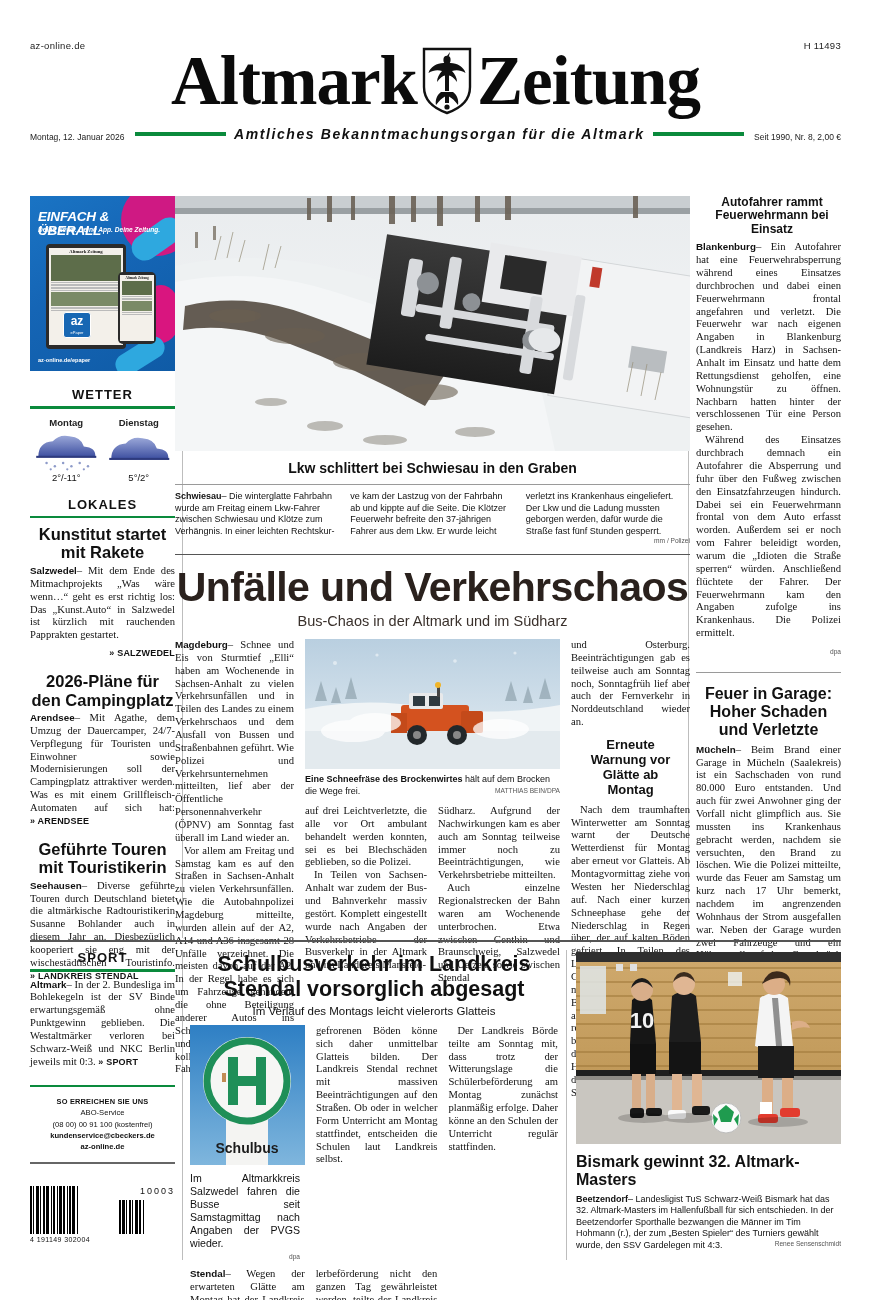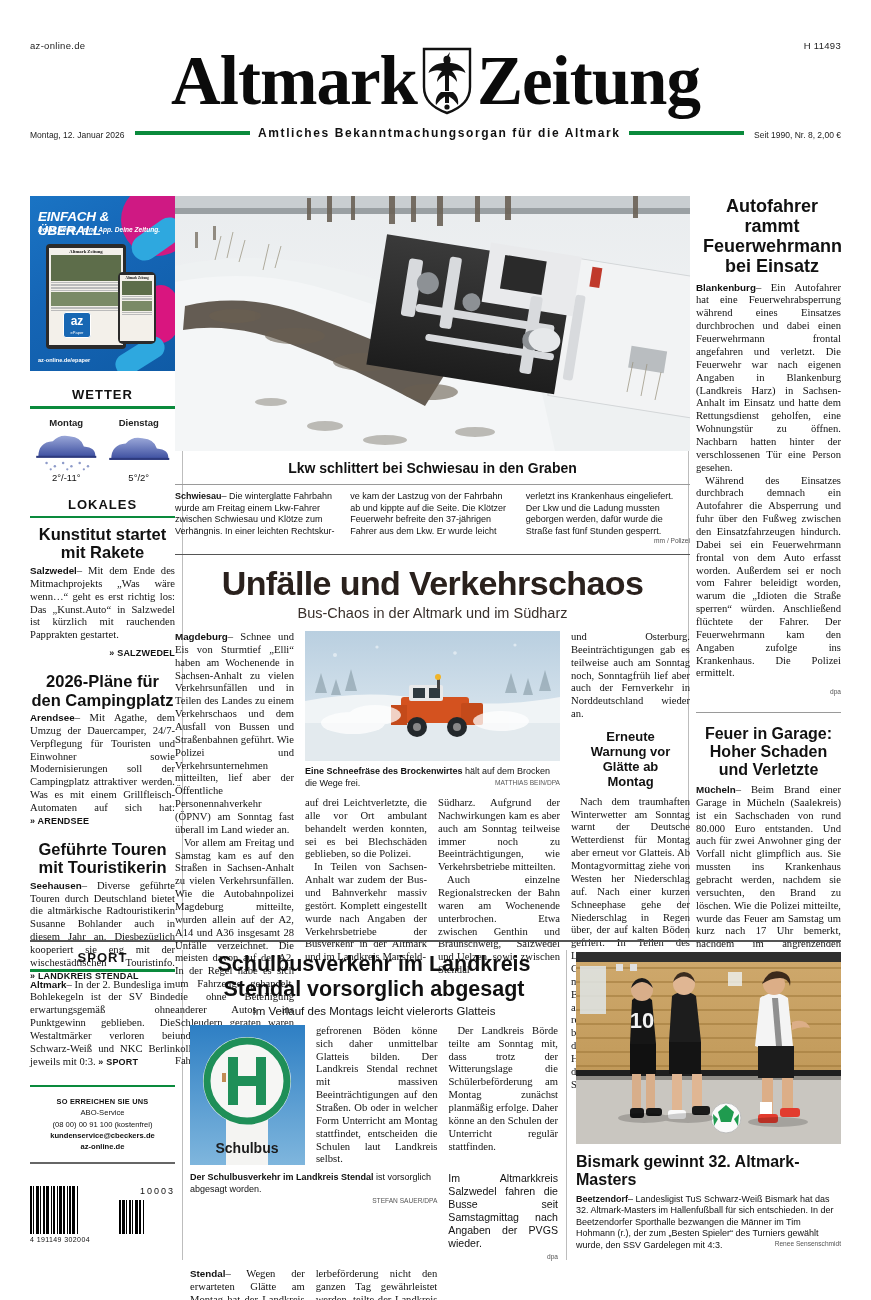--- a/index.html
+++ b/index.html
@@ -22,21 +22,21 @@
              letter-spacing:-1px; line-height:.96; color:#0b0b0b; }
   .crest { width:52px; height:68px; position:relative; }
   .crest svg { display:block; }
   .mh-bottom { display:flex; align-items:flex-end; justify-content:space-between;
                margin-top:11px; font-family:"Liberation Sans", sans-serif; font-size:8.5px; color:#222; }
   .mh-date { white-space:nowrap; }
   .mh-issue { white-space:nowrap; }
   .mh-center { flex:1; display:flex; align-items:center; gap:8px; margin:0 10px; }
   .rule-green { flex:1; height:4px; background:#0a8a3c; }
   .mh-slogan { font-family:"Liberation Sans", sans-serif; font-weight:bold;
-               font-size:12px; letter-spacing:1.6px; white-space:nowrap; color:#111; }
+               font-size:14px; letter-spacing:1.6px; white-space:nowrap; color:#111;font-style:italic; }
 
   
   .col-left   { position:absolute; left:30px;  width:145px; }
   .col-mid    { position:absolute; left:175px; width:515px; }
   .col-right  { position:absolute; left:696px; width:145px; }
 
   .vrule { position:absolute; width:1px; background:#bdbdbd; }
 
   
   .sec-label { font-family:"Liberation Sans", sans-serif; font-weight:bold;
@@ -99,21 +99,21 @@
   .photo { position:relative; overflow:hidden; background:#dfe3e6; }
   .photo svg { display:block; width:100%; height:100%; }
 
   .capt-head { font-family:"Liberation Sans", sans-serif; font-weight:bold; font-size:14px;
                text-align:center; color:#111; }
   .capt { font-family:"Liberation Sans", sans-serif; font-size:9px; line-height:1.28; }
   .capt b { font-weight:bold; }
 
   
   .main-head { font-family:"Liberation Sans", sans-serif; font-weight:bold;
-               font-size:34px; text-align:center; letter-spacing:-.6px; color:#2a211d; }
+               font-size:41px; text-align:center; letter-spacing:-.6px; color:#2a211d; }
   .main-sub { font-family:"Liberation Sans", sans-serif; font-size:14.5px;
               text-align:center; color:#3a312c; margin-top:2px; }
   .sub-head { font-family:"Liberation Sans", sans-serif; font-weight:bold; font-size:13px;
               text-align:center; line-height:1.15; color:#111; }
 
   .threecol { column-count:3; column-gap:11px; }
   .body p { text-indent:9px; }
   .body p.noind { text-indent:0; }
 
   
@@ -555,21 +555,21 @@
           <p>Nach dem traumhaften Winterwetter am Sonntag warnt der Deutsche Wetterdienst für Montag aber erneut vor Glatteis. Ab Montagvormittag ziehe von Westen her Niederschlag auf. Nach einer kurzen Schneephase gehe der Niederschlag in Regen über, der auf kalten Böden gefriert. In Teilen des Landes bestehe verbreitet Gefahr vor Glatteis. Es sei mit erheblichen Beeinträchtigungen auf allen Verkehrswegen zu rechnen. Besonders betroffen können demnach der Burgenlandkreis, der Harz, der Saalekreis und der Kreis Mansfeld-Südharz sein.</p>
         </div>
         <div style="text-align:right;"><span class="credit">dpa</span></div>
       </div>
     </div>
   </div>
 
   <div class="col-right" style="top:196px;">
 
     <div>
-      <div class="hl" style="font-size:18px;margin-bottom:5px;margin-left:7px;">Autofahrer rammt Feuerwehrmann bei Einsatz</div>
+      <div class="hl" style="font-size:12px;margin-bottom:5px;margin-left:7px;">Autofahrer rammt Feuerwehrmann bei Einsatz</div>
       <div class="body">
         <p class="noind"><span class="dl">Blankenburg</span><span>– Ein Autofahrer hat eine Feuerwehrabsperrung während eines Einsatzes durchbrochen und dabei einen Feuerwehrmann frontal angefahren und verletzt. Die Feuerwehr war nach eigenen Angaben in Blankenburg (Landkreis Harz) in Sachsen-Anhalt im Einsatz und hatte dem Rettungsdienst geholfen, eine Wohnungstür zu öffnen. Nachbarn hatten hinter der verschlossenen Tür eine Person gesehen.</span></p>
         <p>Während des Einsatzes durchbrach demnach ein Autofahrer die Absperrung und fuhr über den Fußweg zwischen den Einsatzfahrzeugen hindurch. Dabei sei ein Feuerwehrmann frontal von dem Auto erfasst worden. Außerdem sei er noch vom Fahrer beleidigt worden, warum die „Idioten die Straße sperren“ würden. Anschließend flüchtete der Fahrer. Der Feuerwehrmann kam den Angaben zufolge ins Krankenhaus. Die Polizei ermittelt.</p>
       </div>
       <div style="text-align:right;"><span class="credit">dpa</span></div>
     </div>
 
     <div class="hrule-thin" style="margin:14px 0 12px;"></div>
 
     <div>
@@ -619,24 +619,20 @@
       </div>
 
       <div style="width:110px;">
         <div class="body">
           <p>Der Landkreis Börde teilte am Sonntag mit, dass trotz der Witterungslage die Schülerbeförderung am Montag zunächst planmäßig erfolge. Daher könne an den Schulen der Unterricht regulär stattfinden.</p>
         </div>
       </div>
     </div>
 
     <div class="capt" style="margin-top:6px;display:flex;gap:11px;">
-      <div style="width:248px;">
-        <b>Der Schulbusverkehr im Landkreis Stendal</b><span> ist vorsorglich abgesagt worden.</span>
-        <div style="text-align:right;"><span class="credit">STEFAN SAUER/DPA</span></div>
-      </div>
       <div style="width:110px;" class="body">
         <p class="noind">Im Altmarkkreis Salzwedel fahren die Busse seit Samstagmittag nach Angaben der PVGS wieder.</p>
         <div style="text-align:right;"><span class="credit">dpa</span></div>
       </div>
     </div>
 
     <div style="display:flex;gap:11px;margin-top:6px;">
       <div style="width:115px;" class="body">
         <p class="noind"><span class="dl">Stendal</span><span>– Wegen der erwarteten Glätte am Montag hat der Landkreis Stendal vorsorglich den Verkehr der Schulbusse eingestellt. Zum gegenwärtigen Zeitpunkt könne die Schü-</span></p>
       </div>

